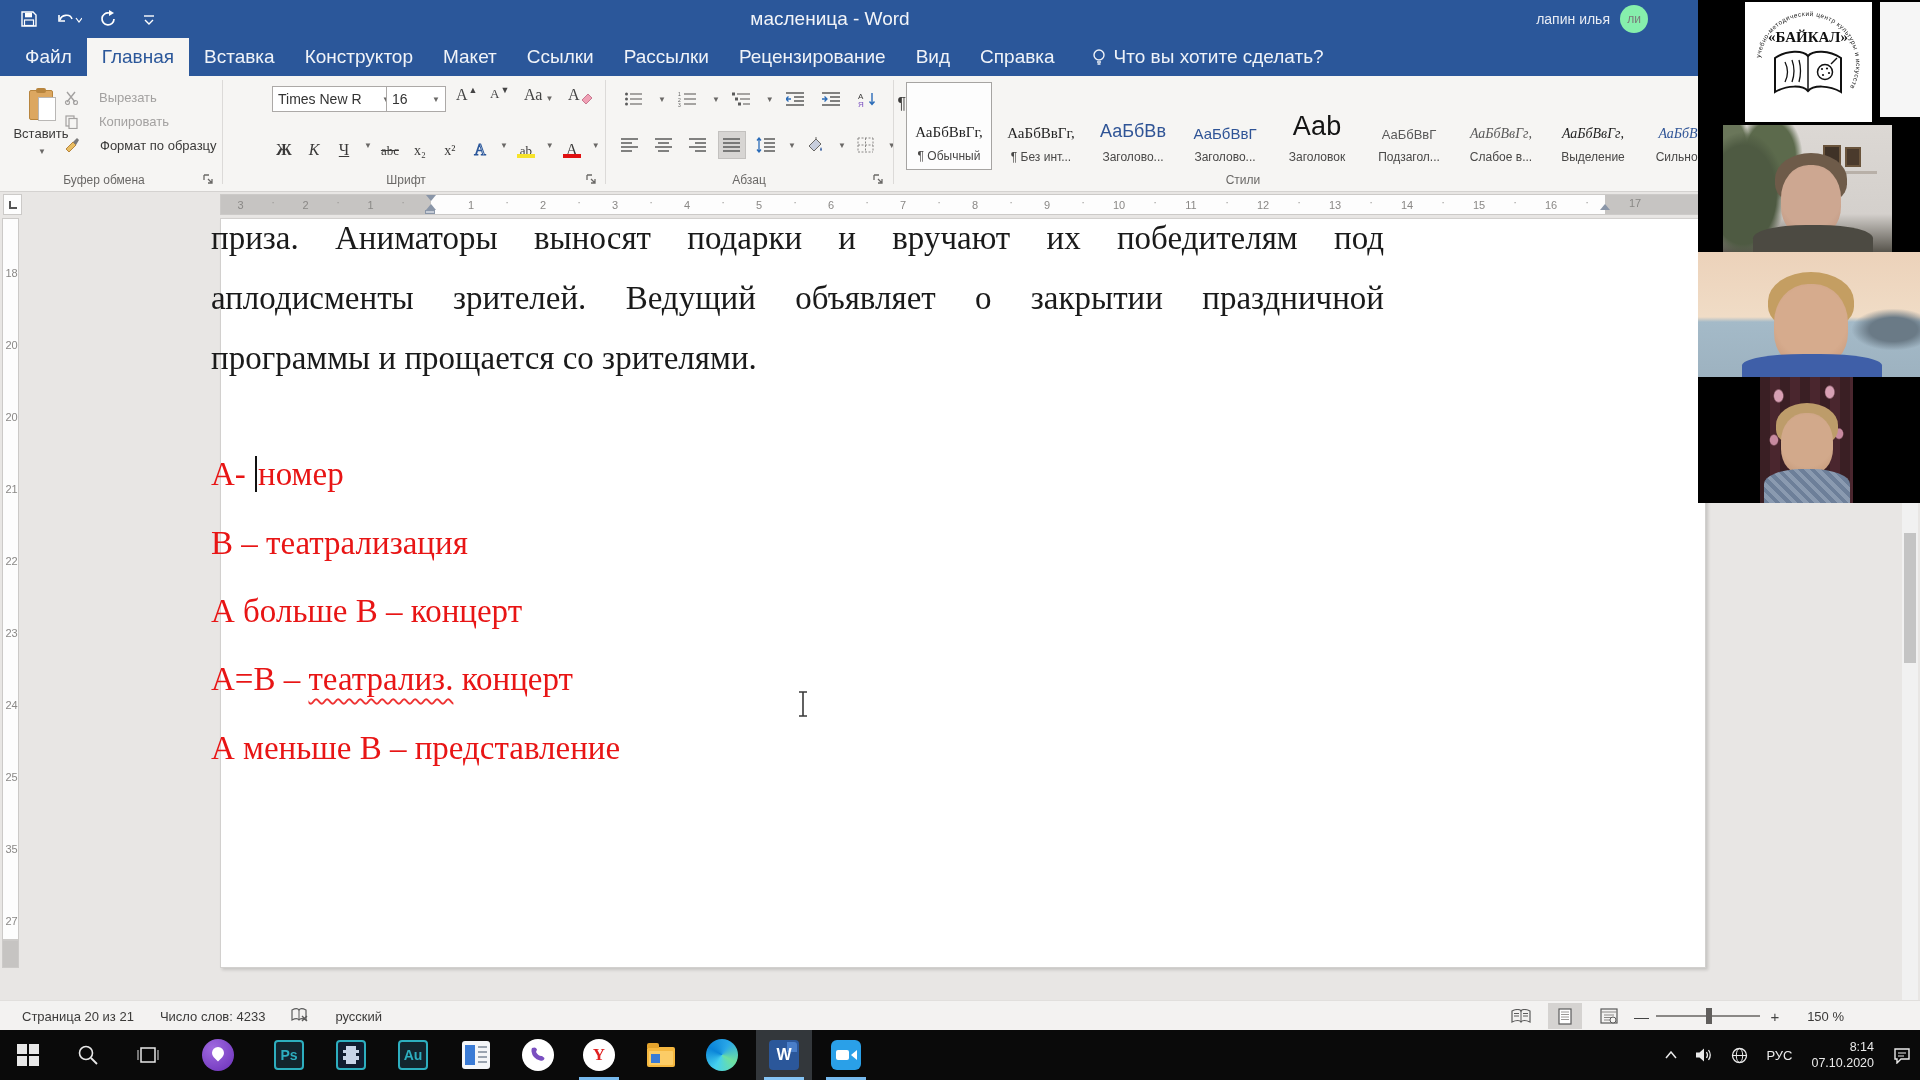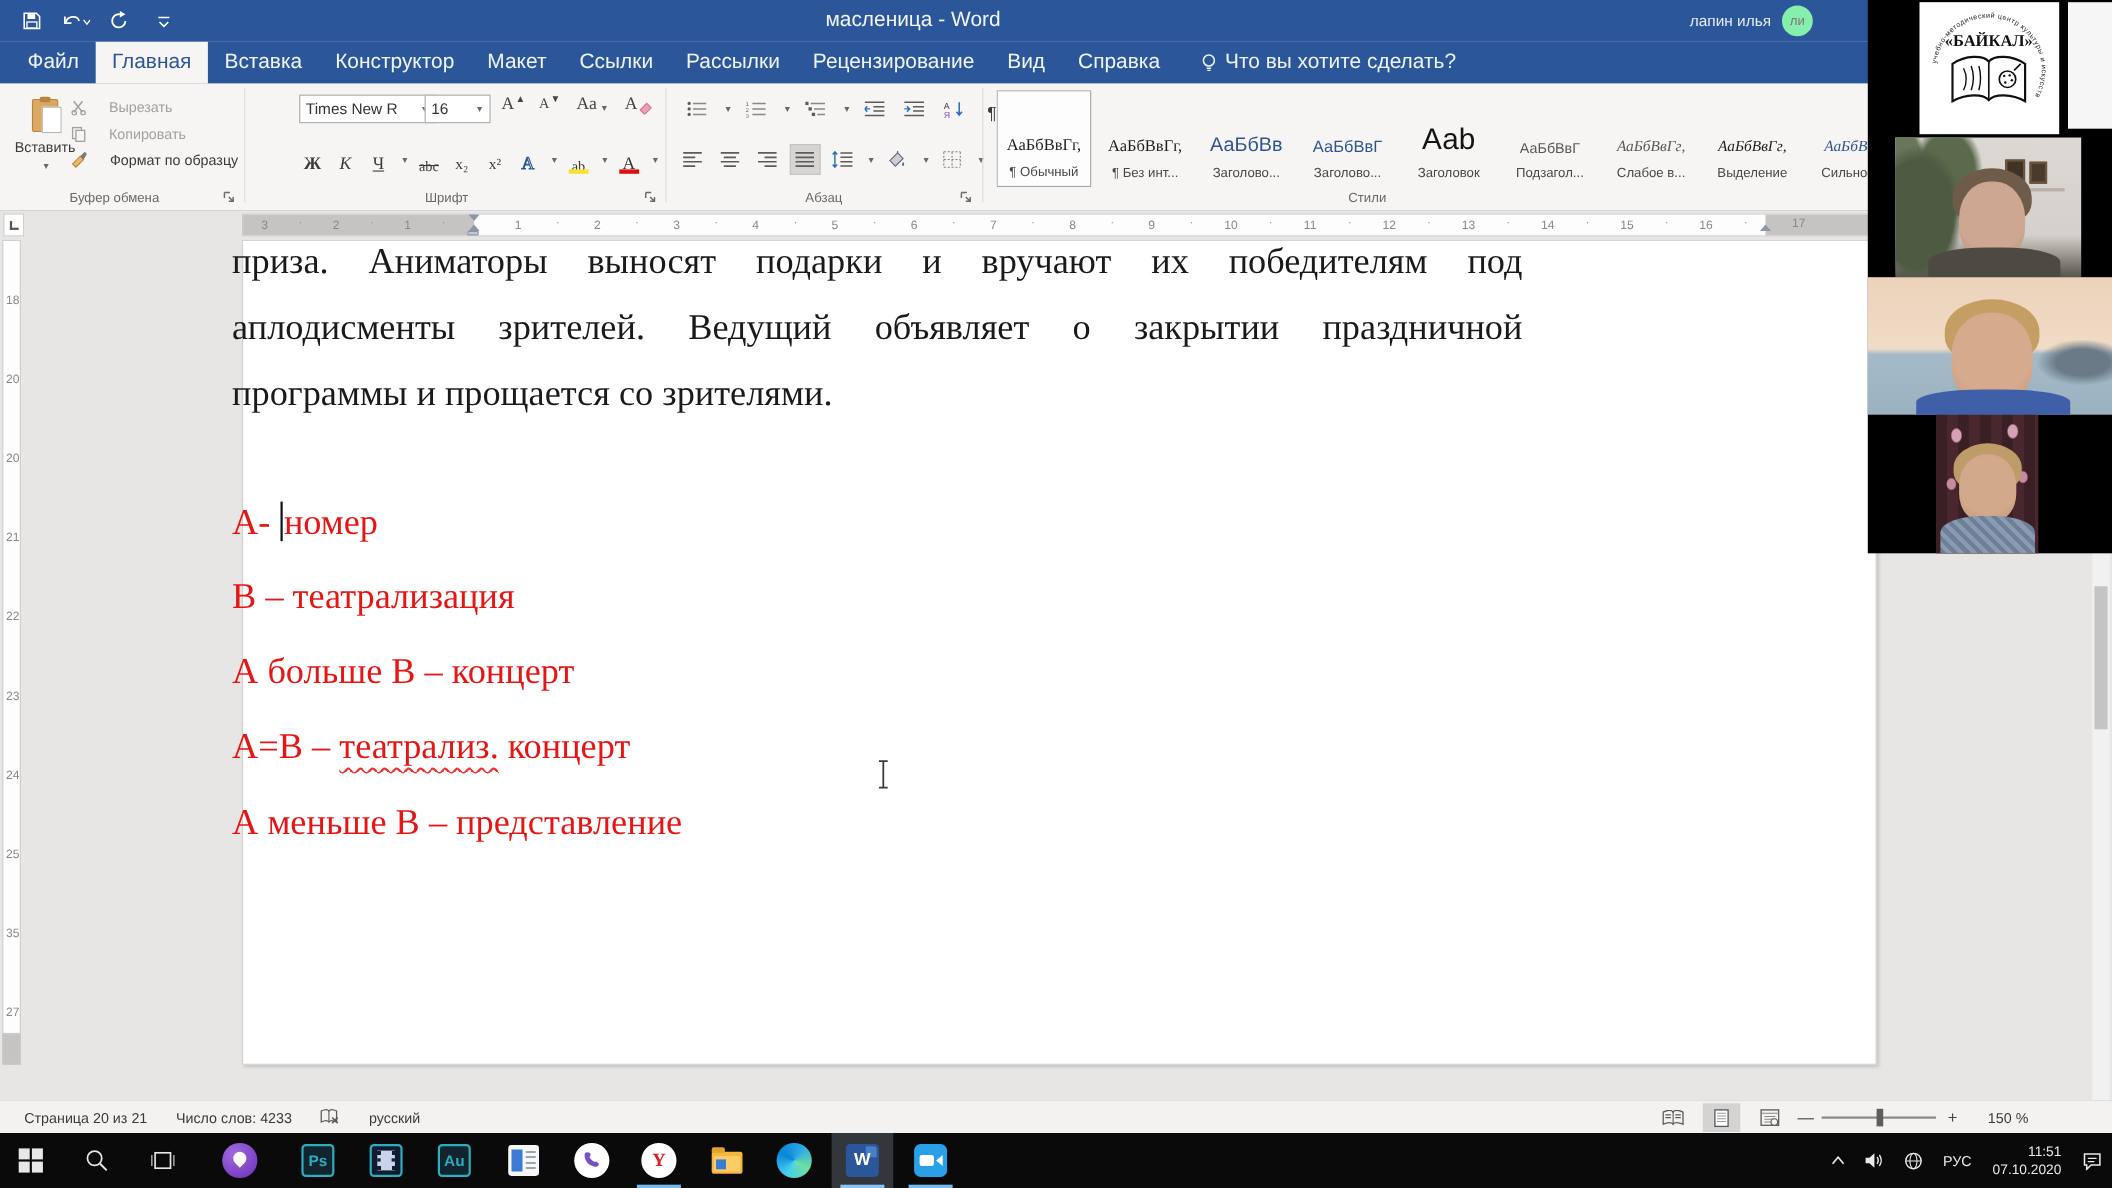--- a/index.html
+++ b/index.html
@@ -706,21 +706,21 @@
       </span>
       <span class="trayitem">
         <svg width="17" height="17" viewBox="0 0 17 17">
             <circle cx="8.5" cy="8.5" r="7" fill="none" stroke="#eaeaea" stroke-width="1.3"></circle>
             <ellipse cx="8.5" cy="8.5" rx="3.2" ry="7" fill="none" stroke="#eaeaea" stroke-width="1"></ellipse>
             <path d="M1.5,8.5 h14" stroke="#eaeaea" stroke-width="1"></path>
           </svg>
       </span>
       <span class="trayitem traylang">РУС</span>
       <span class="clock">
-        <div>11:51</div>
+        <div>8:14</div>
         <div>07.10.2020</div>
       </span>
       <span class="trayitem">
         <svg width="18" height="17" viewBox="0 0 18 17">
             <path d="M2,2 h14 v10 h-8 l-4,4 v-4 h-2 Z" fill="none" stroke="#eaeaea" stroke-width="1.4"></path>
             <path d="M5,6 h8 M5,9 h6" stroke="#eaeaea" stroke-width="1.2"></path>
           </svg>
       </span>
     </div>
   </div>

